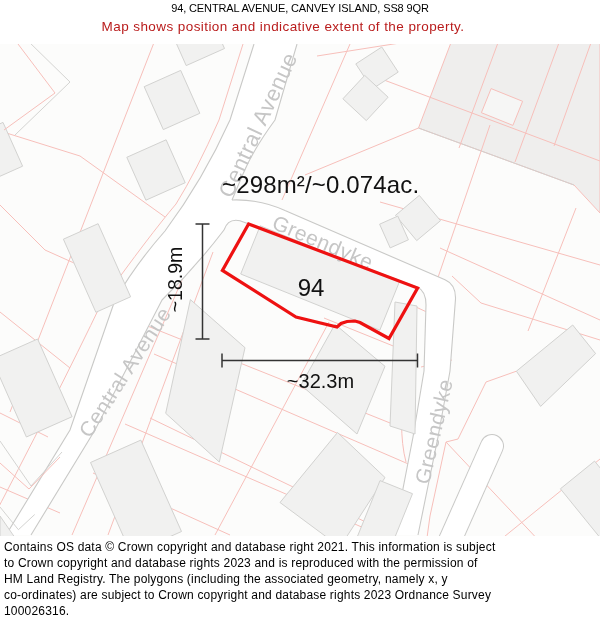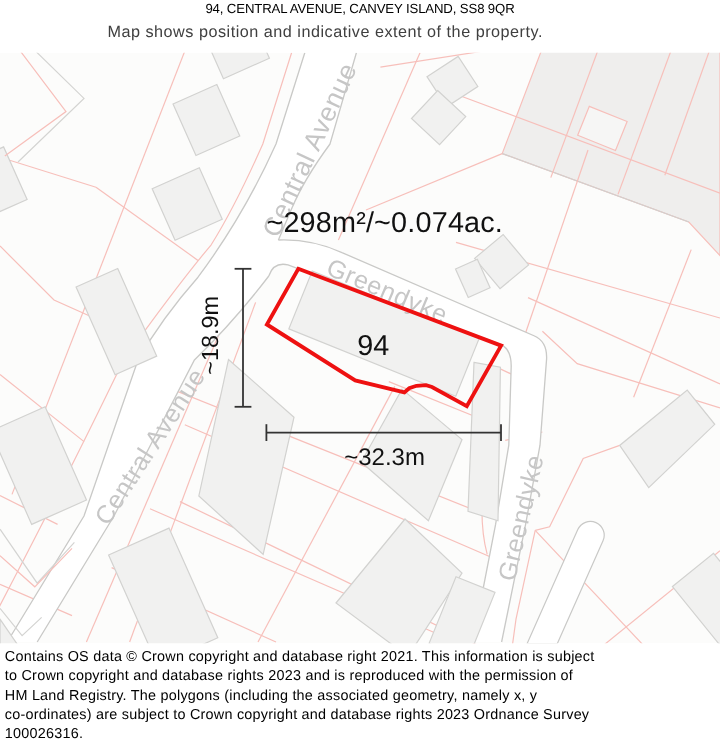--- a/index.html
+++ b/index.html
@@ -1,17 +1,17 @@
 <!DOCTYPE html>
 <html><head><meta charset="utf-8">
 <style>
 html,body{margin:0;padding:0;background:#ffffff;width:600px;height:625px;overflow:hidden;position:relative}
 body{font-family:"Liberation Sans", sans-serif;}
 .t1{position:absolute;top:1.5px;left:0;width:600px;text-align:center;font-size:11px;color:#000;letter-spacing:-0.12px}
-.t2{position:absolute;top:18.5px;left:5px;width:532px;text-align:center;font-size:13.5px;color:#404040;letter-spacing:0.42px}
+.t2{position:absolute;top:18.5px;left:17px;width:532px;text-align:center;font-size:13.5px;color:#b91c1c;letter-spacing:0.42px}
 .map{position:absolute;top:44px;left:0}
 .footer{position:absolute;top:538.6px;left:4px;width:596px;font-size:12px;letter-spacing:0.19px;color:#000;line-height:16.2px;text-align:left;white-space:nowrap}
 </style></head>
 <body>
 <div class="t1">94, CENTRAL AVENUE, CANVEY ISLAND, SS8 9QR</div>
 <div class="t2">Map shows position and indicative extent of the property.</div>
 <div class="map"><svg width="600" height="492" viewBox="0 44 600 492">
 <rect x="0" y="44" width="600" height="492" fill="#fcfcfb"></rect>
 <polygon points="418.5,128 452,40 600,40 600,213 574,185" fill="#efeeed" stroke="#f7bfba" stroke-width="1.0"></polygon>
 <line x1="418.5" y1="128" x2="574" y2="185" stroke="#d0d0ce" stroke-width="1.0"></line>

